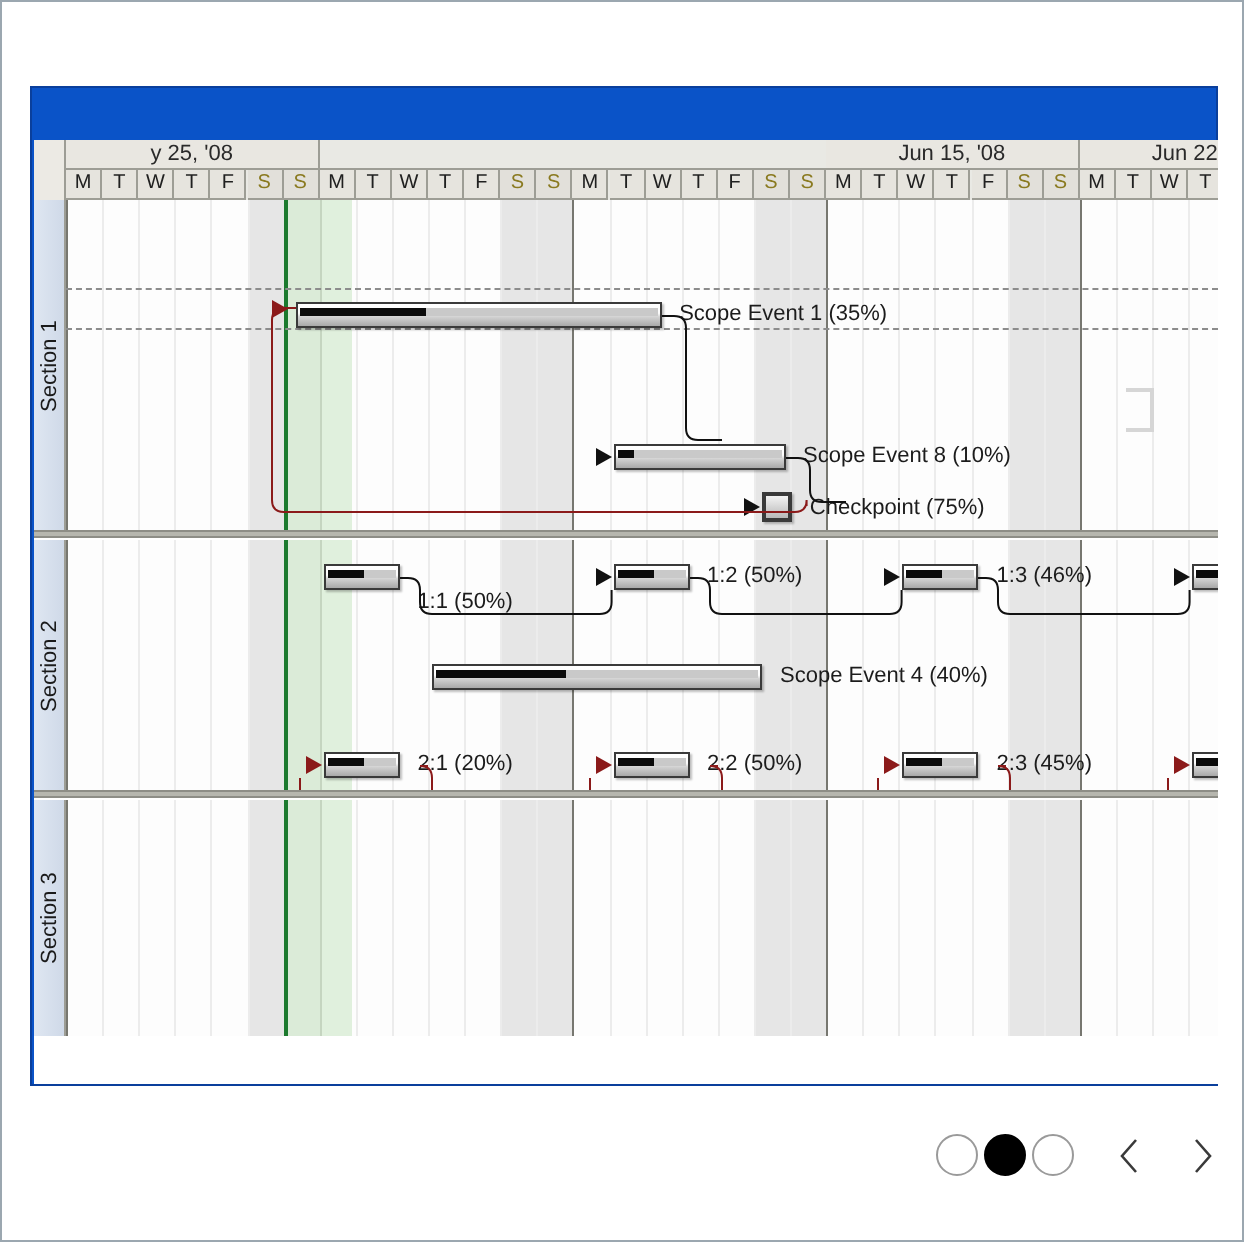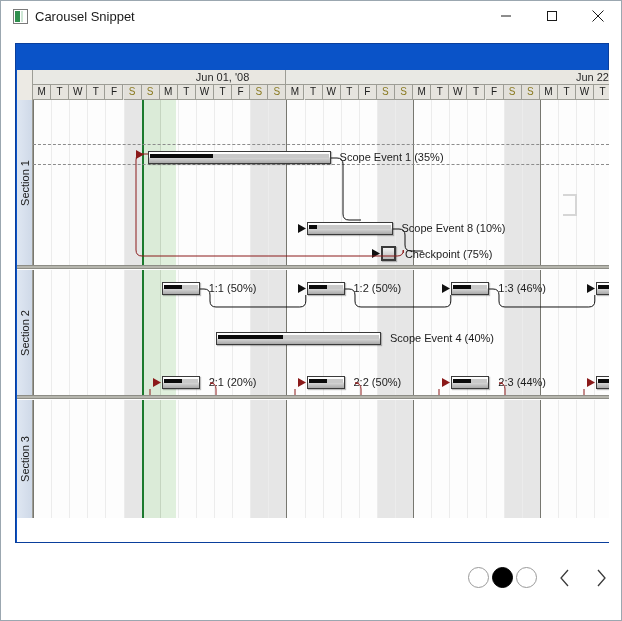--- a/index.html
+++ b/index.html
@@ -195,55 +195,31 @@
   }
   #chev-prev{left:550px;}
   #chev-next{left:586px;}
   .chev svg{position:absolute;left:50%;top:50%;transform:translate(-50%,-50%);}
 </style>
 </head>
 <body>
 
 <div id="outer-window">
 
-  <div id="outer-titlebar">
-    <div id="outer-app-icon">
-      <i class="g1"></i>
-        <i class="g2"></i>
-        <i class="g3"></i>
-    </div>
-    <div id="outer-title">Carousel Snippet</div>
-
-    <button class="win-btn" id="btn-min">
-      <svg width="12" height="12" viewBox="0 0 12 12">
-          <line x1="1" y1="6" x2="11" y2="6" stroke="#1a1a1a" stroke-width="1"></line>
-        </svg>
-    </button>
-    <button class="win-btn" id="btn-max">
-      <svg width="12" height="12" viewBox="0 0 12 12">
-          <rect x="1.5" y="1.5" width="9" height="9" fill="none" stroke="#1a1a1a" stroke-width="1"></rect>
-        </svg>
-    </button>
-    <button class="win-btn" id="btn-close">
-      <svg width="13" height="13" viewBox="0 0 13 13">
-          <line x1="1" y1="1" x2="12" y2="12" stroke="#1a1a1a" stroke-width="1"></line>
-          <line x1="12" y1="1" x2="1" y2="12" stroke="#1a1a1a" stroke-width="1"></line>
-        </svg>
-    </button>
-  </div>
 
   <div id="inner-window">
 
 
     <div id="inner-client">
 
       <div id="gantt-header">
         <div id="gantt-header-corner"></div>
         <div id="week-row">
-            <div class="week-cell" style="left: 126.7px; width: 126.7px;">Jun 01, '08</div>
+            <div class="week-cell" style="left: 0px; width: 126.7px;">y 25, '08</div>
+            <div class="week-cell" style="left: 380.1px; width: 126.7px;">Jun 15, '08</div>
             <div class="week-cell" style="left: 506.8px; width: 126.7px;">Jun 22, '08</div>
           </div>
         <div id="day-row">
             <div class="day-cell" style="left: 0px; width: 18.1px;">M</div>
             <div class="day-cell" style="left: 18.1px; width: 18.1px;">T</div>
             <div class="day-cell" style="left: 36.2px; width: 18.1px;">W</div>
             <div class="day-cell" style="left: 54.3px; width: 18.1px;">T</div>
             <div class="day-cell" style="left: 72.4px; width: 18.1px;">F</div>
             <div class="day-cell we" style="left: 90.5px; width: 18.1px;">S</div>
             <div class="day-cell we" style="left: 108.6px; width: 18.1px;">S</div>
@@ -411,21 +387,21 @@
             <div class="vline week" style="left: 506.8px;"></div>
             <div class="vline" style="left: 524.9px;"></div>
             <div class="vline" style="left: 543px;"></div>
             <div class="vline" style="left: 561.1px;"></div>
             <div class="todayband" style="left: 108.6px;"></div>
             <div class="todayline" style="left: 108.6px; background: rgb(28, 122, 46);"></div>
             <div class="bar" style="left: 128.7px; top: 12px; width: 38px;">
               <div class="progline"></div>
               <div class="prog" style="width: 18px;"></div>
             </div>
-            <div class="blabel" style="left: 175.7px; top: 11px;">1:1 (50%)</div>
+            <div class="blabel" style="left: 175.7px; top: 24px;">1:1 (50%)</div>
             <div class="conn" style="left: 166.7px; top: 19px; width: 109.8px; height: 24px;">
               <svg width="109.79999999999998" height="24" viewBox="0 0 109.79999999999998 24">
                 <path d="M0 0 H4 Q10 0 10 6 V12 Q10 18 16 18 H99.79999999999998 Q105.79999999999998 18 105.79999999999998 12 V6" fill="none" stroke="#111111" stroke-width="1"></path>
               </svg>
             </div>
             <div class="bar" style="left: 273.5px; top: 12px; width: 38px;">
               <div class="progline"></div>
               <div class="prog" style="width: 18px;"></div>
             </div>
             <div class="blabel" style="left: 320.5px; top: 11px;">1:2 (50%)</div>
@@ -495,21 +471,21 @@
             </div>
             <div class="conn" style="left: 259.5px; top: 113px; width: 68px; height: 22px;">
               <svg width="68" height="22" viewBox="0 0 68 22">
                 <path d="M66 0 H62 Q68 0 68 6 V12 Q68 18 62 18 H8 Q2 18 2 12 V6" fill="none" stroke="#8b1a1a" stroke-width="1"></path>
               </svg>
             </div>
             <div class="bar" style="left: 418.3px; top: 106px; width: 38px;">
               <div class="progline"></div>
               <div class="prog" style="width: 18px;"></div>
             </div>
-            <div class="blabel" style="left: 465.3px; top: 105px;">2:3 (44%)</div>
+            <div class="blabel" style="left: 465.3px; top: 105px;">2:3 (45%)</div>
             <div class="conn" style="left: 409.3px; top: 108px; width: 8px; height: 9px;">
               <svg width="8" height="9" viewBox="0 0 8 9">
                 <path d="M0 0 L8 4.5 L0 9 Z" fill="#8b1a1a"></path>
               </svg>
             </div>
             <div class="conn" style="left: 404.3px; top: 113px; width: 68px; height: 22px;">
               <svg width="68" height="22" viewBox="0 0 68 22">
                 <path d="M66 0 H62 Q68 0 68 6 V12 Q68 18 62 18 H8 Q2 18 2 12 V6" fill="none" stroke="#8b1a1a" stroke-width="1"></path>
               </svg>
             </div>

